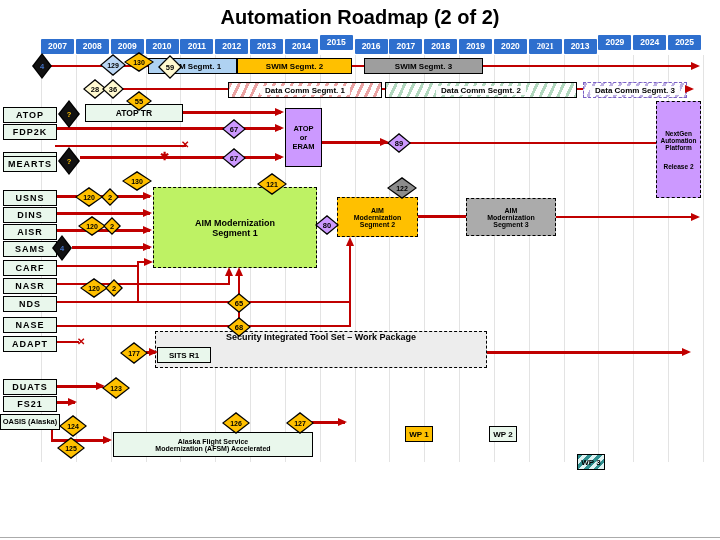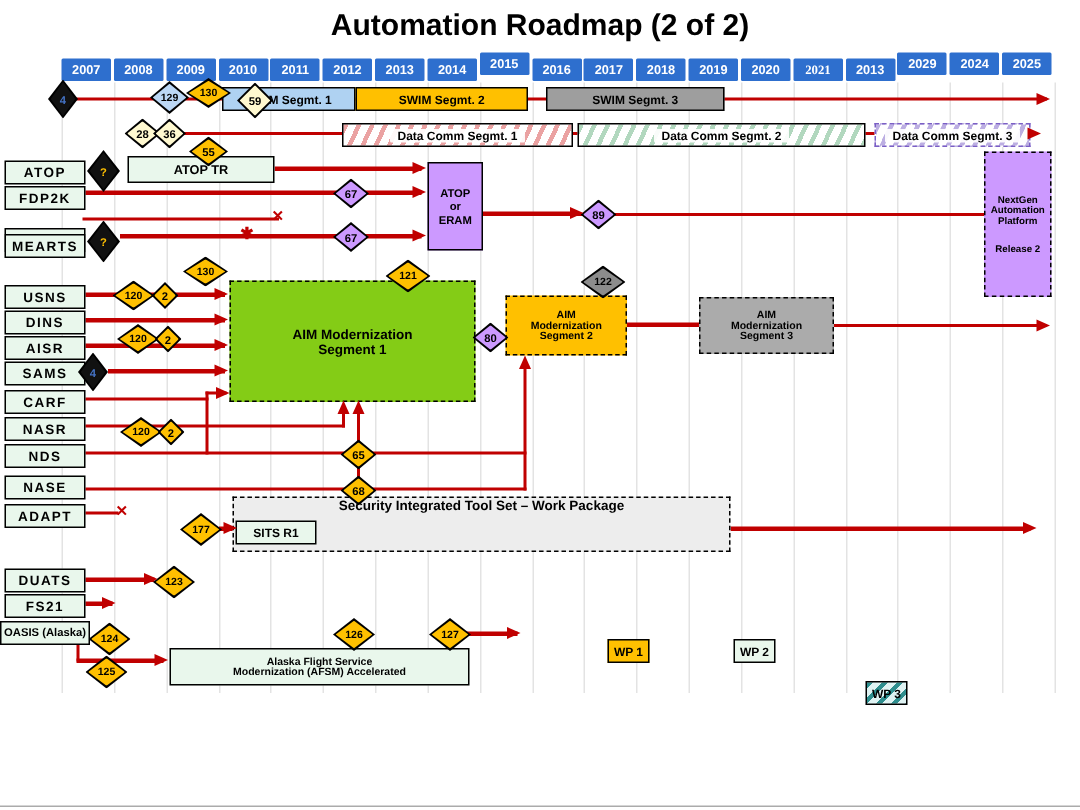--- a/index.html
+++ b/index.html
@@ -129,21 +129,21 @@
       <div class="shape" style="left: 228px; top: 82px; width: 154px; height: 16px; background: repeating-linear-gradient(115deg, rgba(214, 70, 70, 0.5) 0px, rgba(214, 70, 70, 0.5) 3px, rgba(255, 255, 255, 0) 3px, rgba(255, 255, 255, 0) 8px), rgb(255, 255, 255); border: 1.4px solid rgb(0, 0, 0); font-size: 8px;"><span class="bar-label">Data Comm Segmt. 1</span></div>
       <div class="shape" style="left: 385px; top: 82px; width: 192px; height: 16px; background: repeating-linear-gradient(115deg, rgba(84, 168, 112, 0.45) 0px, rgba(84, 168, 112, 0.45) 3px, rgba(255, 255, 255, 0) 3px, rgba(255, 255, 255, 0) 8px), rgb(255, 255, 255); border: 1.4px solid rgb(0, 0, 0); font-size: 8px;"><span class="bar-label">Data Comm Segmt. 2</span></div>
       <div class="shape" style="left: 583px; top: 82px; width: 104px; height: 16px; background: repeating-linear-gradient(115deg, rgba(122, 95, 197, 0.5) 0px, rgba(122, 95, 197, 0.5) 3px, rgba(255, 255, 255, 0) 3px, rgba(255, 255, 255, 0) 8px), rgb(255, 255, 255); border: 1.4px dashed rgb(122, 95, 197); font-size: 8px;"><span class="bar-label">Data Comm Segmt. 3</span></div>
       <div class="shape" style="left: 85px; top: 104px; width: 98px; height: 18px; background: rgb(233, 247, 236); border: 1.4px solid rgb(0, 0, 0); font-size: 8.5px;"><span class="">ATOP TR</span></div>
       <div class="shape" style="left: 285px; top: 108px; width: 37px; height: 59px; background: rgb(204, 153, 255); border: 1.4px solid rgb(0, 0, 0); font-size: 7.5px;"><span class="">ATOP
 or
 ERAM</span></div>
       <div class="shape" style="left: 656px; top: 101px; width: 45px; height: 97px; background: rgb(204, 153, 255); border: 1.4px dashed rgb(0, 0, 0); font-size: 6.5px; gap: 12px;"><span class="">NextGen
 Automation
 Platform</span><span>Release 2</span></div>
-      <div class="shape" style="left: 153px; top: 187px; width: 164px; height: 81px; background: #84cc16; border: 1.4px dashed rgb(0, 0, 0); font-size: 9px;"><span class="">AIM Modernization
+      <div class="shape" style="left: 153px; top: 187px; width: 164px; height: 81px; background: #bef264; border: 1.4px dashed rgb(0, 0, 0); font-size: 9px;"><span class="">AIM Modernization
 Segment 1</span></div>
       <div class="shape" style="left: 337px; top: 197px; width: 81px; height: 40px; background: rgb(255, 192, 0); border: 1.4px dashed rgb(0, 0, 0); font-size: 7px;"><span class="">AIM
 Modernization
 Segment 2</span></div>
       <div class="shape" style="left: 466px; top: 198px; width: 90px; height: 38px; background: rgb(171, 171, 171); border: 1.4px dashed rgb(0, 0, 0); font-size: 7px;"><span class="">AIM
 Modernization
 Segment 3</span></div>
       <div class="shape top" style="left: 155px; top: 331px; width: 332px; height: 37px; background: rgb(237, 237, 237); border: 1.4px dashed rgb(0, 0, 0); font-size: 9px;"><span class="">Security Integrated Tool Set – Work Package</span></div>
       <div class="shape" style="left: 157px; top: 347px; width: 54px; height: 16px; background: rgb(233, 247, 236); border: 1.4px solid rgb(0, 0, 0); font-size: 8px;"><span class="">SITS R1</span></div>
       <div class="shape" style="left: 113px; top: 432px; width: 200px; height: 25px; background: rgb(233, 247, 236); border: 1.4px solid rgb(0, 0, 0); font-size: 7px;"><span class="">Alaska Flight Service

